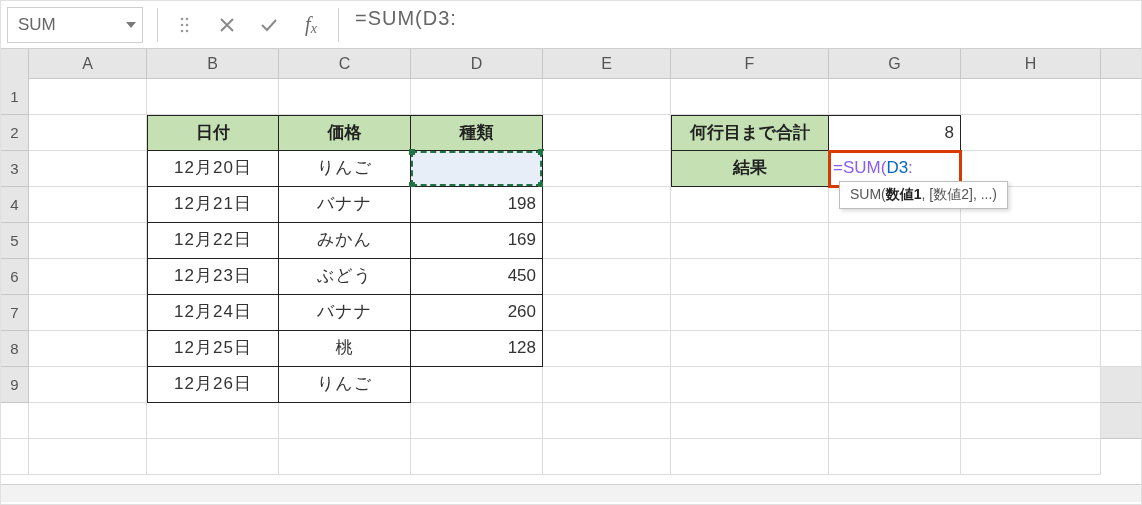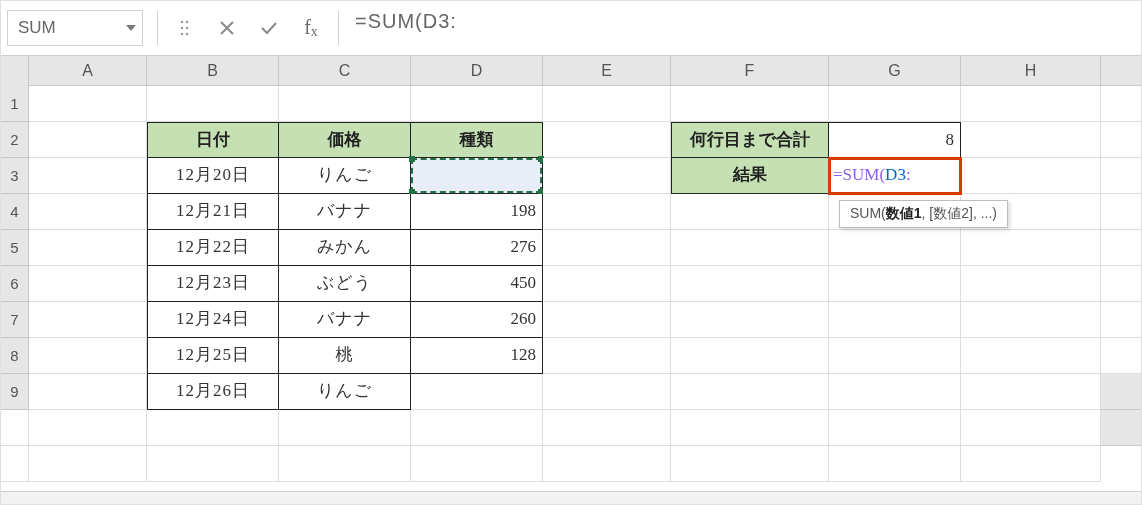--- a/index.html
+++ b/index.html
@@ -17,21 +17,21 @@
     position: relative;
     background: #fff;
     overflow: hidden;
     border: 1px solid #e0e0e0;
   }
 
   
   .fbar {
     display: flex;
     align-items: center;
-    height: 55px;
+    height: 48px;
     background: #fff;
     border-bottom: 1px solid #cfcfcf;
   }
   .namebox {
     width: 136px;
     height: 36px;
     margin: 0 8px 0 6px;
     background: #fff;
     border: 1px solid #cfcfcf;
     display: flex;
@@ -49,21 +49,21 @@
   }
   .sep {
     width: 1px; height: 34px; background: #d0d0d0; margin: 0 6px;
   }
   .fbar .ibtn {
     width: 42px; height: 36px;
     display: flex; align-items: center; justify-content: center;
     color: #8a8a8a; font-size: 20px;
   }
   .ibtn svg { display:block; }
-  .fx { font-family: 'Times New Roman', serif; font-size: 20px; color:#6a6a6a; }
+  .fx { font-style: italic; font-family: 'Times New Roman', serif; font-size: 20px; color:#6a6a6a; }
   .formula-input {
     flex: 1;
     height: 36px;
     border: none;
     padding: 0 10px;
     font-size: 20px;
     color: #666;
     letter-spacing: 1px;
   }
 
@@ -112,21 +112,21 @@
     position: relative;
     background:#fff;
   }
   .cell.hdr {
     background:#c5e0b3;
     font-weight: bold;
     text-align:center;
     color:#222;
   }
   .tbl-r { border-right:1px solid #222 !important; }
-  .tbl-b { border-bottom:1px solid #222 !important;font-family:Liberation Serif, serif; }
+  .tbl-b { border-bottom:1px solid #222 !important; }
   .tbl-t { border-top:1px solid #222 !important; }
   .tbl-l { border-left:1px solid #222 !important; }
   .num { text-align:right; }
   .ctr { text-align:center; letter-spacing:1px; }
 
   
   .ants {
     position:absolute; inset:0;
     border: 2px dashed #217346;
     background: #e8eef7;
@@ -148,21 +148,21 @@
     padding-left:4px;
     white-space: nowrap;
   }
   .editing .fnname { color:#8b5cf6; }
   .editing .ref { color:#0066cc; }
 
   
   .tooltip {
     position:absolute;
     left: 838px;
-    top: 144px;
+    top: 132px;
     background:#fff;
     border:1px solid #bdbdbd;
     box-shadow: 2px 2px 4px rgba(0,0,0,.15);
     padding: 4px 10px;
     font-size: 14px;
     color:#555;
     z-index: 20;
     white-space: nowrap;
   }
   .tooltip b { font-weight:bold; color:#222; }
@@ -277,21 +277,21 @@
       <div class="cell"></div>
       <div class="cell"></div>
       <div class="cell"></div>
       <div class="cell"></div>
       <div class="cell"></div>
 
       <div class="rhead">5</div>
       <div class="cell"></div>
       <div class="cell ctr tbl-l tbl-b tbl-r">12月22日</div>
       <div class="cell ctr tbl-b tbl-r">みかん</div>
-      <div class="cell num tbl-b tbl-r">276</div>
+      <div class="cell num tbl-b tbl-r">169</div>
       <div class="cell"></div>
       <div class="cell"></div>
       <div class="cell"></div>
       <div class="cell"></div>
       <div class="cell"></div>
 
       <div class="rhead">6</div>
       <div class="cell"></div>
       <div class="cell ctr tbl-l tbl-b tbl-r">12月23日</div>
       <div class="cell ctr tbl-b tbl-r">ぶどう</div>

